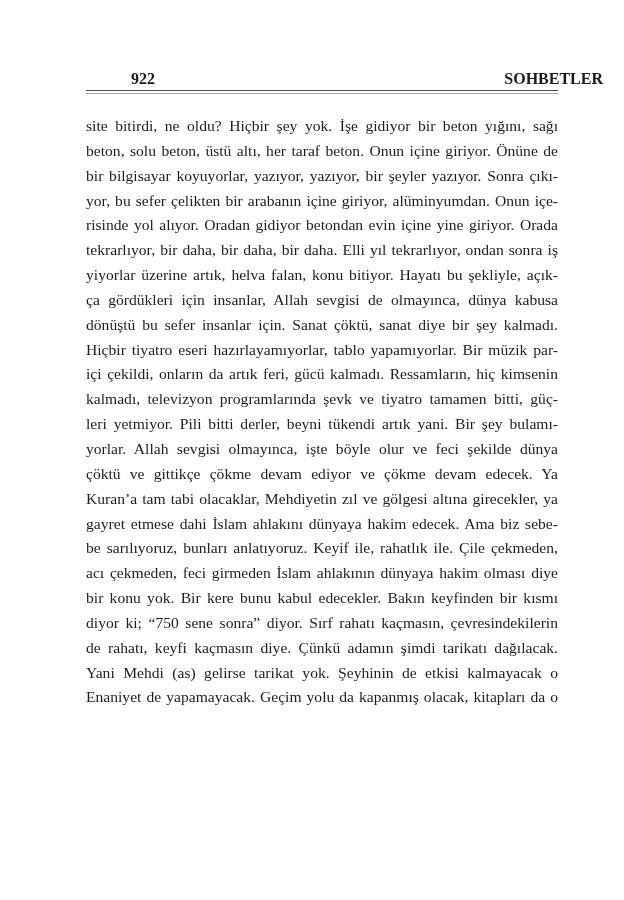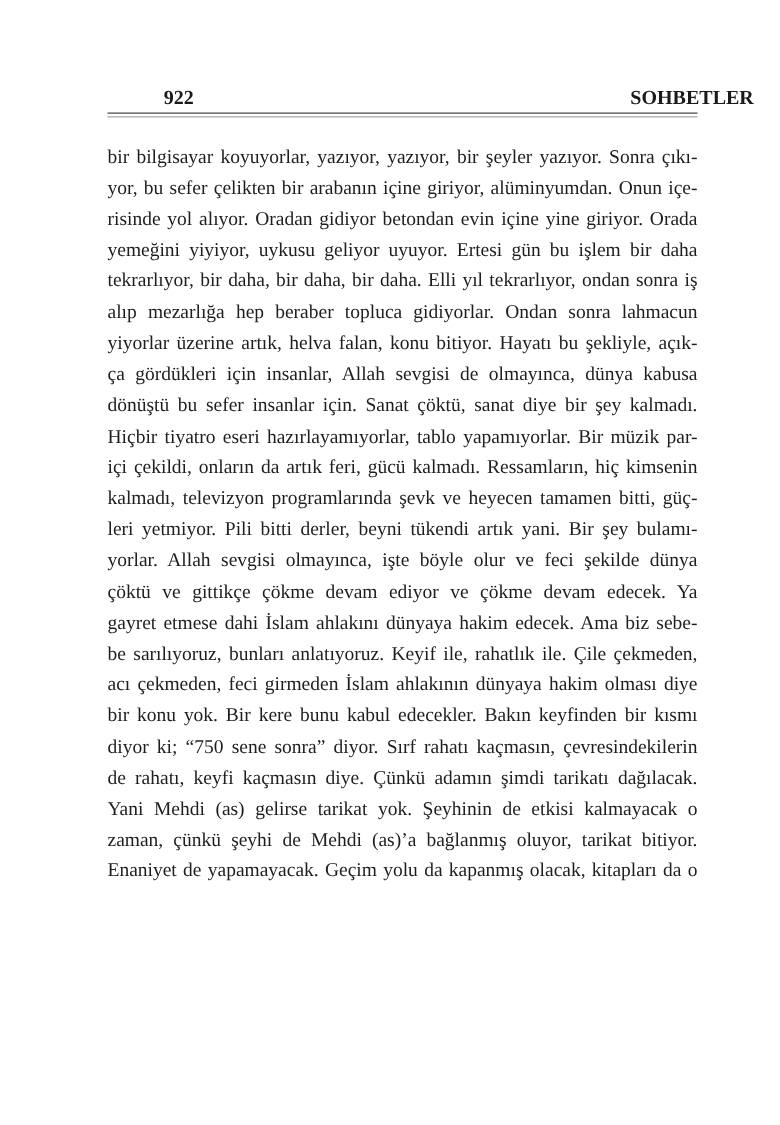--- a/index.html
+++ b/index.html
@@ -69,37 +69,37 @@
 <body>
 
 <div class="page-header">
   <span>922</span>
   <span>SOHBETLER</span>
 </div>
 <div class="header-rule"></div>
 <div class="header-rule-2"></div>
 
 <div class="body-text">
+  <span class="line">site bitirdi, ne oldu? Hiçbir şey yok. İşe gidiyor bir beton yığını, sağı</span>
+  <span class="line">beton, solu beton, üstü altı, her taraf beton. Onun içine giriyor. Önüne de</span>
   <span class="line">bir bilgisayar koyuyorlar, yazıyor, yazıyor, bir şeyler yazıyor. Sonra çıkı-</span>
   <span class="line">yor, bu sefer çelikten bir arabanın içine giriyor, alüminyumdan. Onun içe-</span>
   <span class="line">risinde yol alıyor. Oradan gidiyor betondan evin içine yine giriyor. Orada</span>
-  <span class="line">yemeğini yiyiyor, uykusu geliyor uyuyor. Ertesi gün bu işlem bir daha</span>
   <span class="line">tekrarlıyor, bir daha, bir daha, bir daha. Elli yıl tekrarlıyor, ondan sonra iş</span>
-  <span class="line">alıp mezarlığa hep beraber topluca gidiyorlar. Ondan sonra lahmacun</span>
   <span class="line">yiyorlar üzerine artık, helva falan, konu bitiyor. Hayatı bu şekliyle, açık-</span>
   <span class="line">ça gördükleri için insanlar, Allah sevgisi de olmayınca, dünya kabusa</span>
   <span class="line">dönüştü bu sefer insanlar için. Sanat çöktü, sanat diye bir şey kalmadı.</span>
   <span class="line">Hiçbir tiyatro eseri hazırlayamıyorlar, tablo yapamıyorlar. Bir müzik par-</span>
   <span class="line">içi çekildi, onların da artık feri, gücü kalmadı. Ressamların, hiç kimsenin</span>
-  <span class="line">kalmadı, televizyon programlarında şevk ve heyecen tamamen bitti, güç-</span>
+  <span class="line">kalmadı, televizyon programlarında şevk ve tiyatro tamamen bitti, güç-</span>
   <span class="line">leri yetmiyor. Pili bitti derler, beyni tükendi artık yani. Bir şey bulamı-</span>
   <span class="line">yorlar. Allah sevgisi olmayınca, işte böyle olur ve feci şekilde dünya</span>
   <span class="line">çöktü ve gittikçe çökme devam ediyor ve çökme devam edecek. Ya</span>
+  <span class="line">Kuran’a tam tabi olacaklar, Mehdiyetin zıl ve gölgesi altına girecekler, ya</span>
   <span class="line">gayret etmese dahi İslam ahlakını dünyaya hakim edecek. Ama biz sebe-</span>
   <span class="line">be sarılıyoruz, bunları anlatıyoruz. Keyif ile, rahatlık ile. Çile çekmeden,</span>
   <span class="line">acı çekmeden, feci girmeden İslam ahlakının dünyaya hakim olması diye</span>
   <span class="line">bir konu yok. Bir kere bunu kabul edecekler. Bakın keyfinden bir kısmı</span>
   <span class="line">diyor ki; “750 sene sonra” diyor. Sırf rahatı kaçmasın, çevresindekilerin</span>
   <span class="line">de rahatı, keyfi kaçmasın diye. Çünkü adamın şimdi tarikatı dağılacak.</span>
   <span class="line">Yani Mehdi (as) gelirse tarikat yok. Şeyhinin de etkisi kalmayacak o</span>
-  <span class="line">zaman, çünkü şeyhi de Mehdi (as)’a bağlanmış oluyor, tarikat bitiyor.</span>
   <span class="line last">Enaniyet de yapamayacak. Geçim yolu da kapanmış olacak, kitapları da o</span>
 </div>
 
 </body></html>

